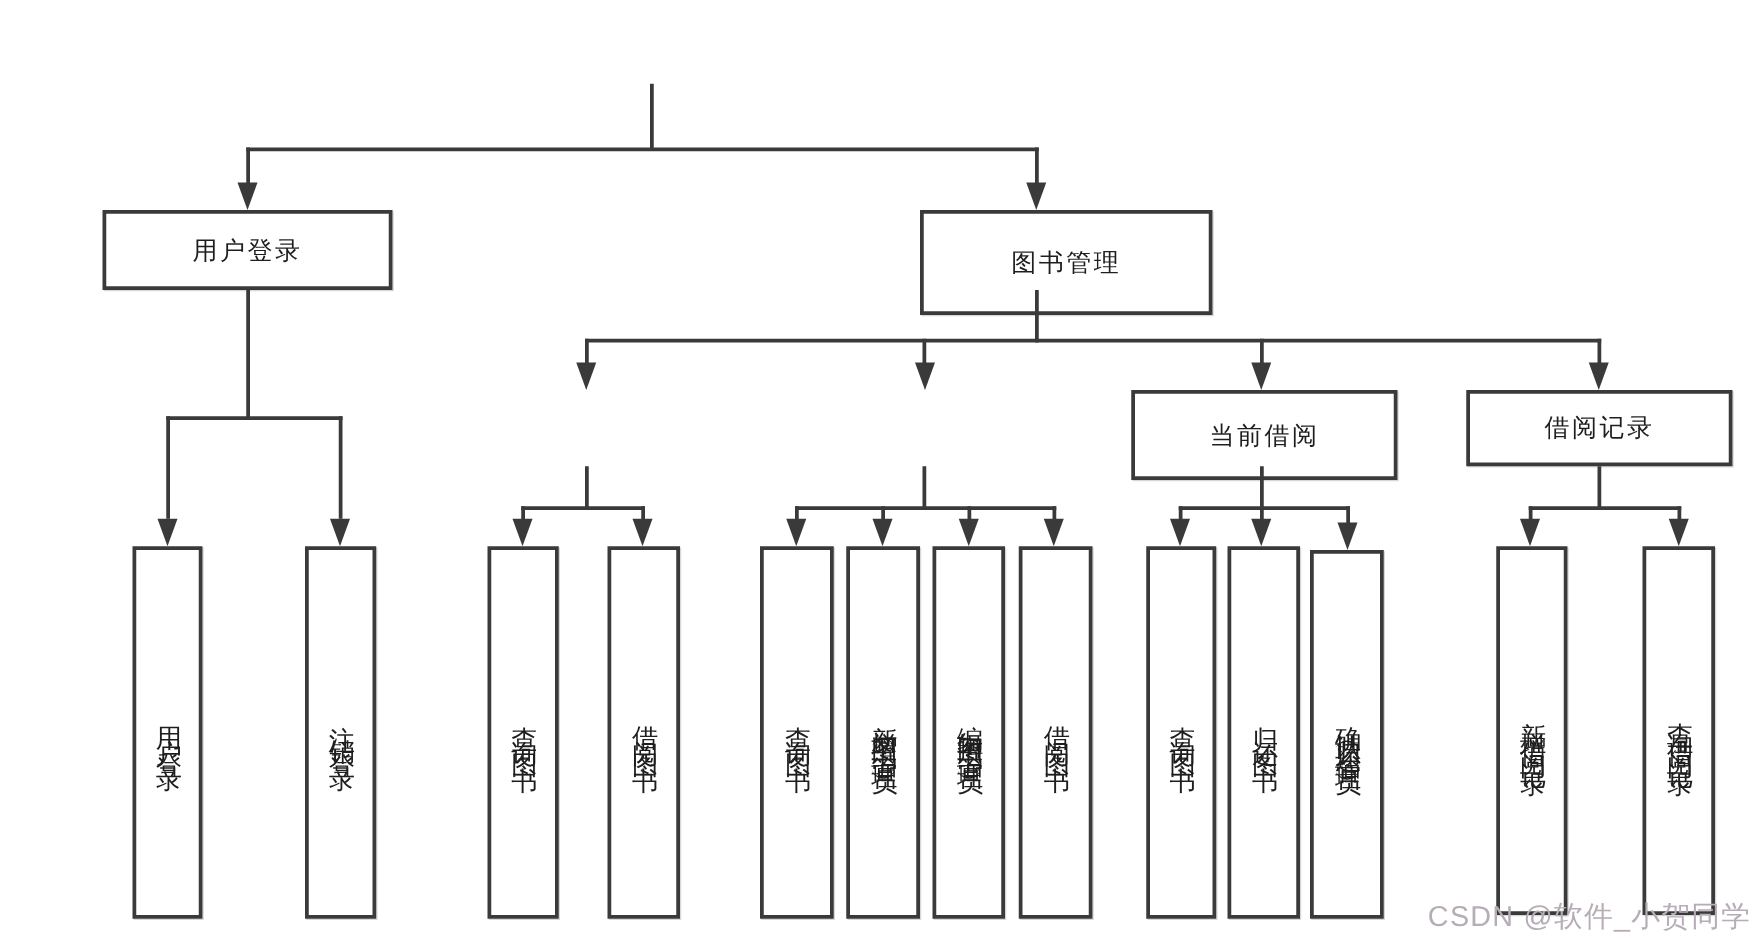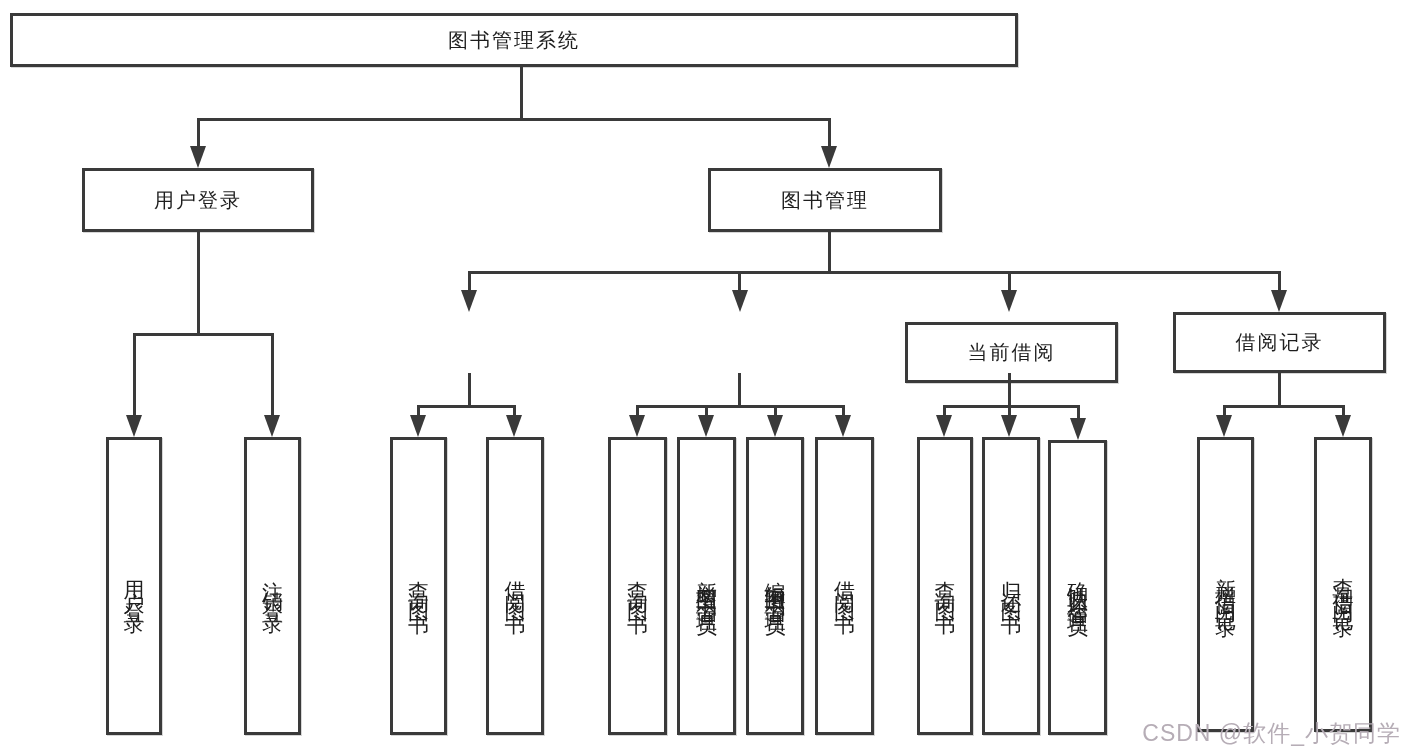--- a/index.html
+++ b/index.html
@@ -48,35 +48,32 @@
     font-size:23px;
     color:#b6adb6;
     letter-spacing:1px;
   }
 </style>
 </head>
 <body>
 
 <div class="canvas">
 
-  <div class="node" style="left:10px;top:13px;width:1008px;height:54px;">
-    <span>图书管理系统</span>
-  </div>
 
   <div class="vline" style="left:520px;top:67px;height:53px;"></div>
   <div class="hline" style="left:197px;top:118px;width:634px;"></div>
   <div class="vline" style="left:197px;top:118px;height:29px;"></div>
   <div class="arrow" style="left:190px;top:146px;"></div>
   <div class="vline" style="left:828px;top:118px;height:29px;"></div>
   <div class="arrow" style="left:821px;top:146px;"></div>
 
   <div class="node" style="left:82px;top:168px;width:232px;height:64px;">
     <span>用户登录</span>
   </div>
-  <div class="node" style="left:708px;top:168px;width:234px;height:64px;">
+  <div class="node" style="left:736px;top:168px;width:234px;height:84px;">
     <span>图书管理</span>
   </div>
 
   <div class="vline" style="left:197px;top:232px;height:104px;"></div>
   <div class="hline" style="left:133px;top:333px;width:141px;"></div>
   <div class="vline" style="left:133px;top:333px;height:82px;"></div>
   <div class="arrow" style="left:126px;top:415px;"></div>
   <div class="vline" style="left:271px;top:333px;height:82px;"></div>
   <div class="arrow" style="left:264px;top:415px;"></div>
 
@@ -91,21 +88,21 @@
   <div class="hline" style="left:468px;top:271px;width:813px;"></div>
   <div class="vline" style="left:468px;top:271px;height:21px;"></div>
   <div class="arrow" style="left:461px;top:290px;"></div>
   <div class="vline" style="left:738px;top:271px;height:21px;"></div>
   <div class="arrow" style="left:732px;top:290px;"></div>
   <div class="vline" style="left:1008px;top:271px;height:21px;"></div>
   <div class="arrow" style="left:1001px;top:290px;"></div>
   <div class="vline" style="left:1278px;top:271px;height:21px;"></div>
   <div class="arrow" style="left:1271px;top:290px;"></div>
 
-  <div class="node" style="left:905px;top:312px;width:213px;height:61px;margin-top:10px;">
+  <div class="node" style="left:905px;top:312px;width:213px;height:72px;">
     <span>当前借阅</span>
   </div>
   <div class="node" style="left:1173px;top:312px;width:213px;height:61px;">
     <span>借阅记录</span>
   </div>
 
   <div class="vline" style="left:468px;top:373px;height:35px;"></div>
   <div class="hline" style="left:417px;top:405px;width:99px;"></div>
   <div class="vline" style="left:417px;top:405px;height:12px;"></div>
   <div class="arrow" style="left:410px;top:415px;"></div>

